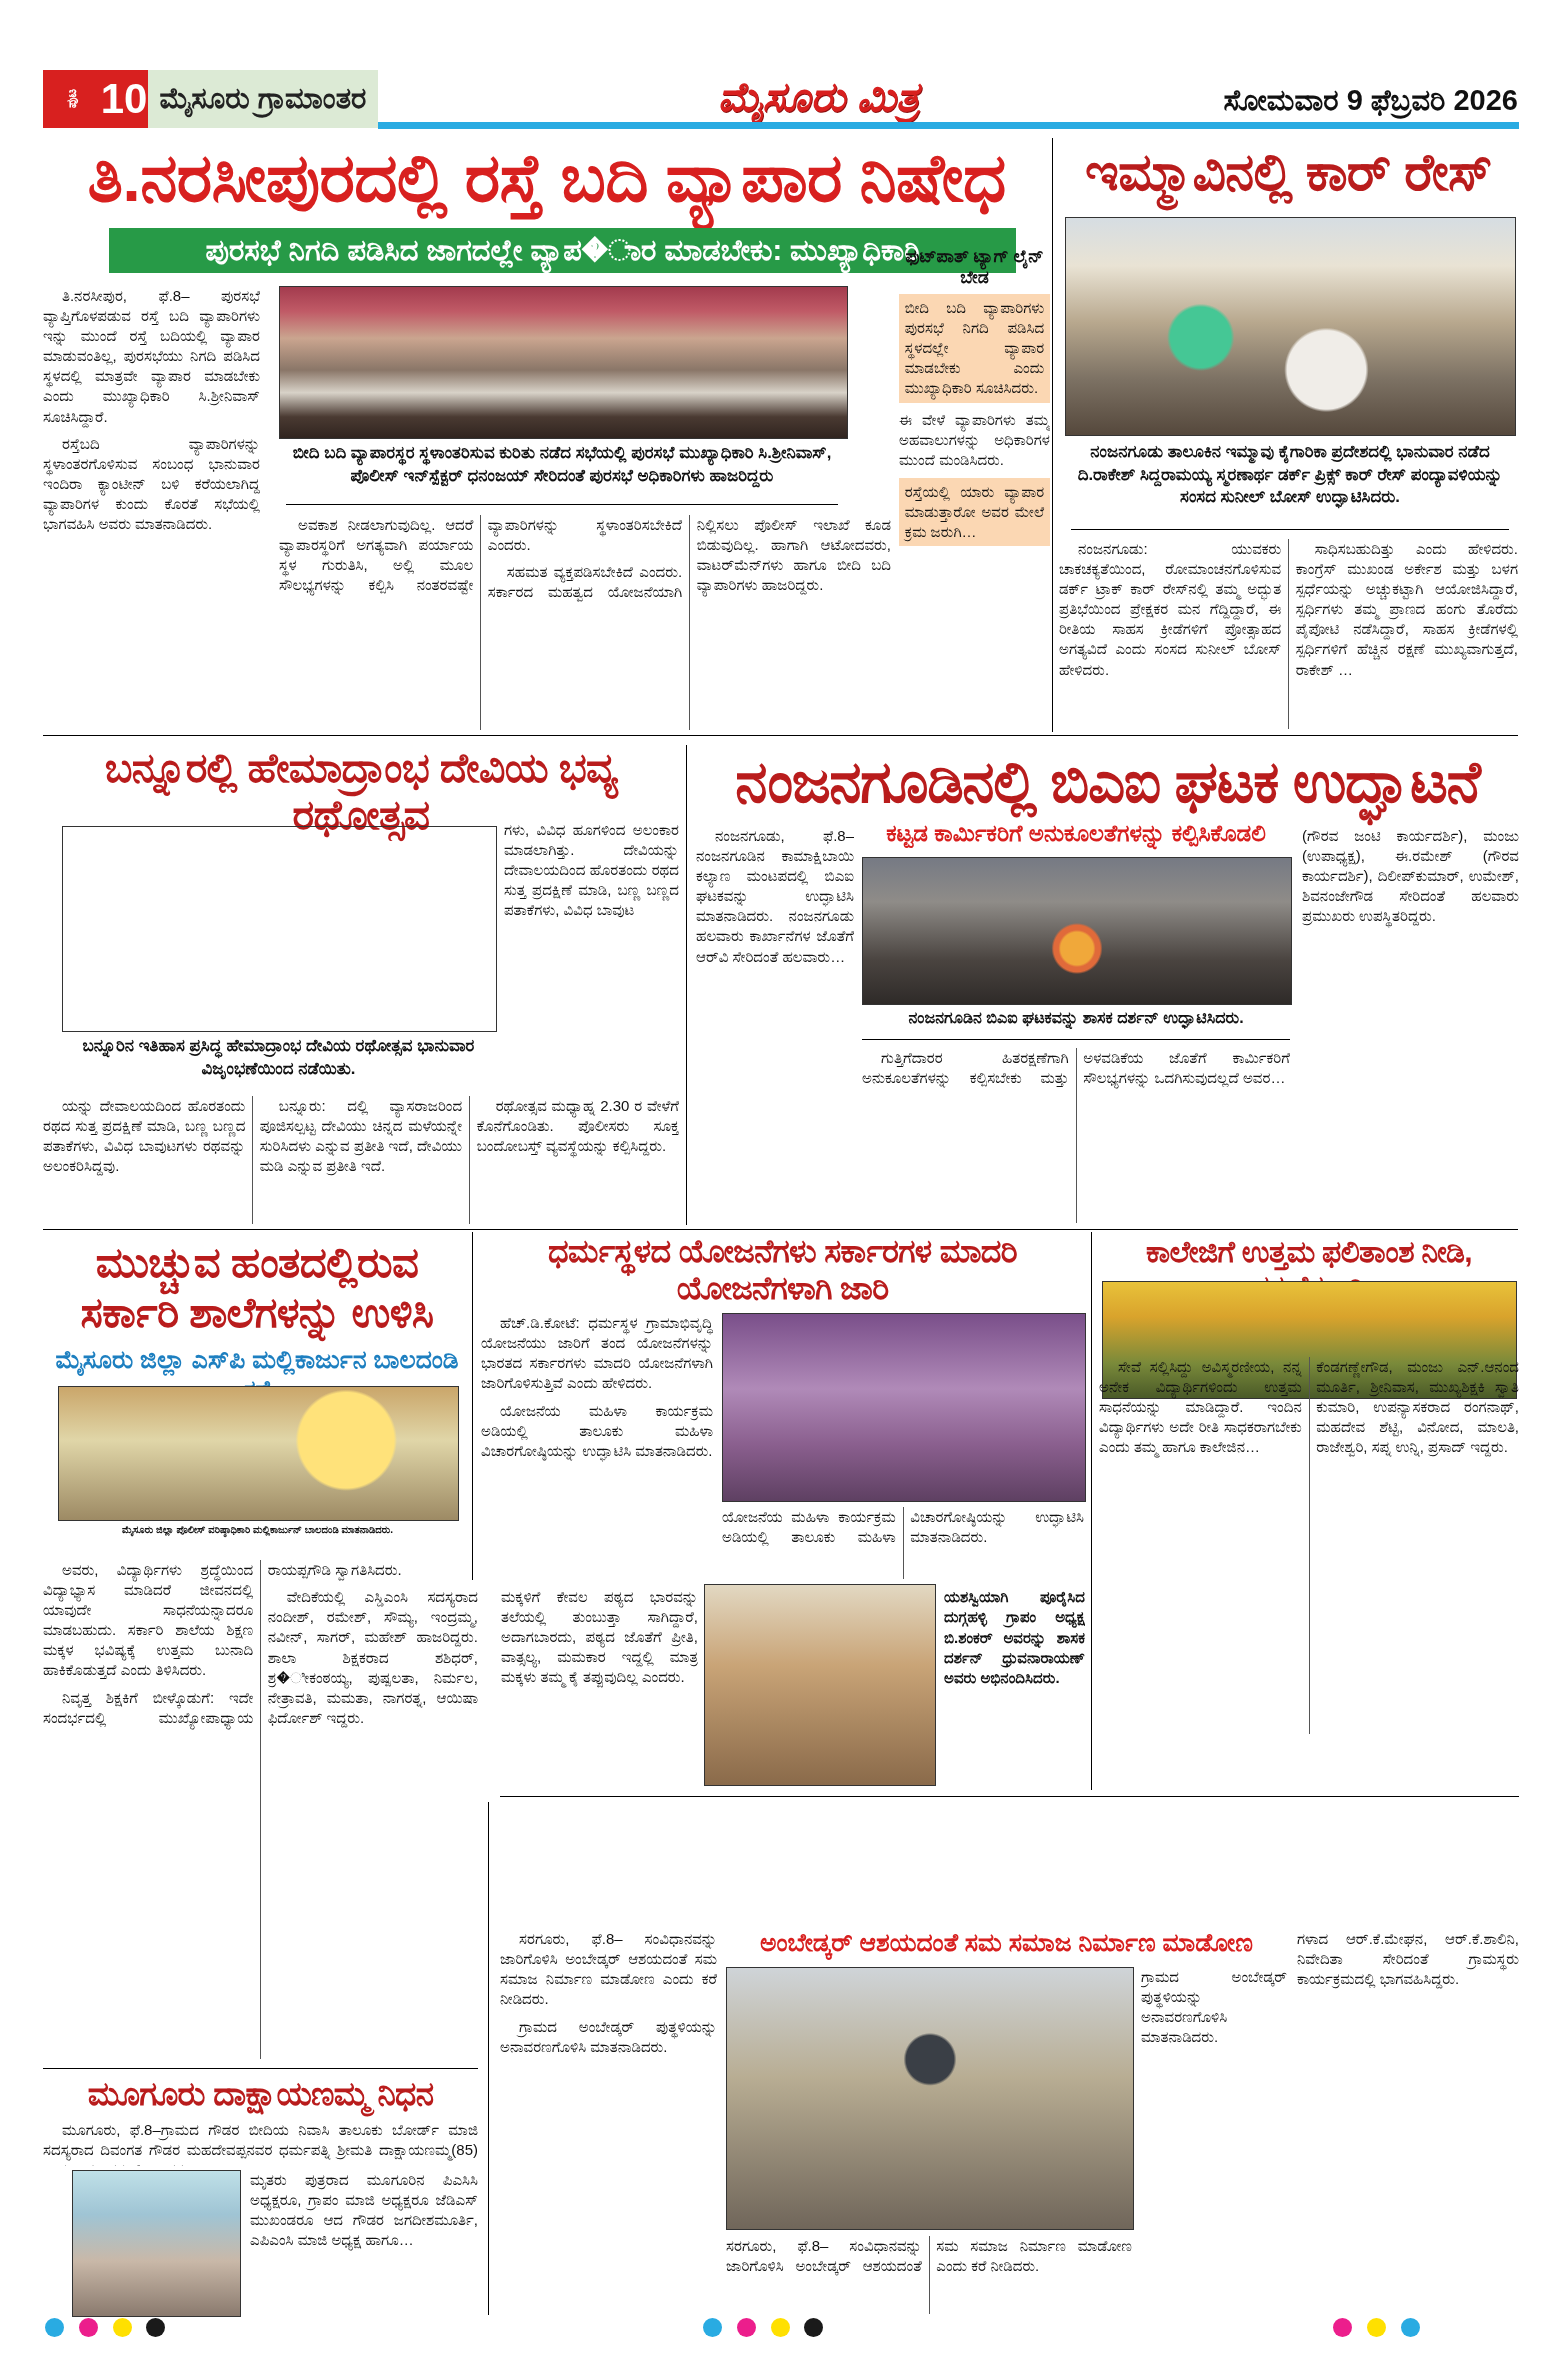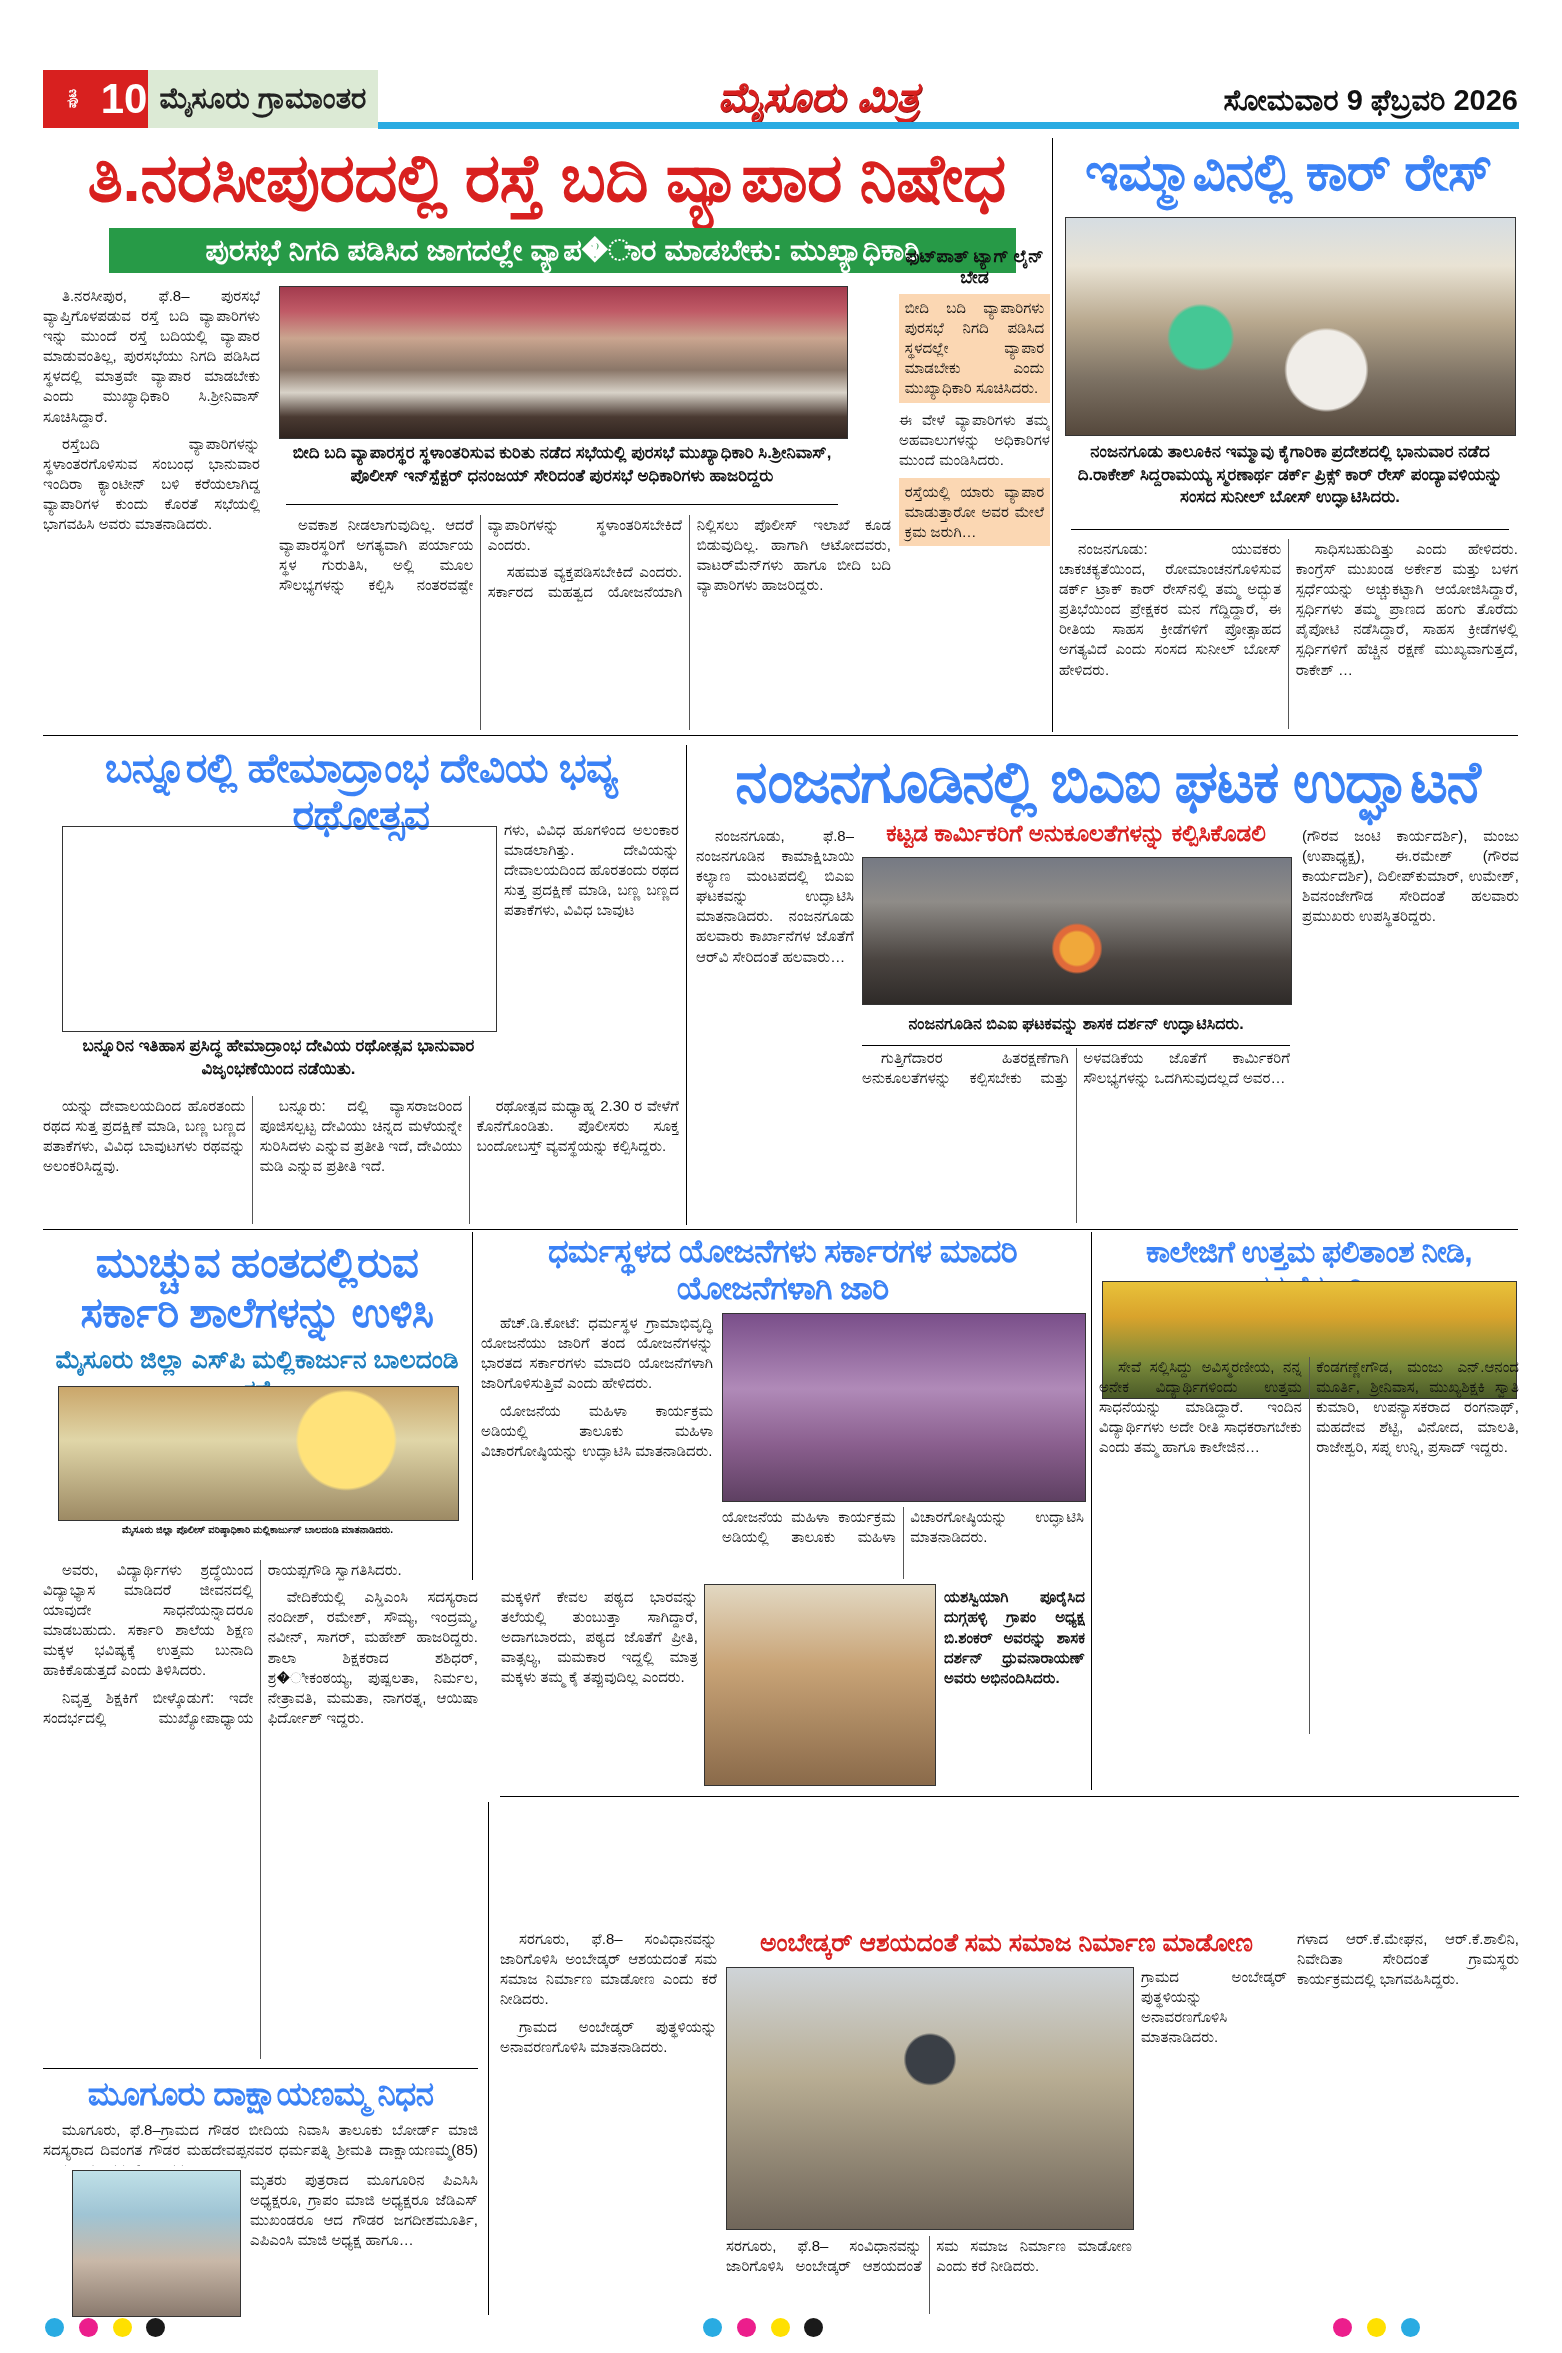--- a/index.html
+++ b/index.html
@@ -15,21 +15,21 @@
   .bold{font-weight:bold;}
   .body-text{font-size:15px;line-height:1.34;text-align:justify;}
   .body-text p{margin:0 0 7.2px 0;text-indent:19px;}
   .cols2{column-count:2;column-gap:14.5px;column-rule:0.7px solid #555;}
   .cols3{column-count:3;column-gap:14.5px;column-rule:0.7px solid #555;}
   .caption{font-weight:bold;font-size:16.7px;line-height:1.35;text-align:center;}
   .photo{border:0.7px solid #333;}
   .h-rule{background:#000;height:1.4px;}
   .v-rule{background:#000;width:1.4px;}
   .headline-red{color:var(--red);font-weight:bold;text-align:center;letter-spacing:-0.7px;}
-  .headline-blk{color:#3b82f6;font-weight:bold;text-align:center;letter-spacing:-0.7px;}
+  .headline-blk{color:#b91c1c;font-weight:bold;text-align:center;letter-spacing:-0.7px;}
   .greenbar{background:var(--green);color:#fff;font-weight:bold;text-align:center;}
   .redsub{color:var(--red);font-weight:bold;text-align:center;}
   .bluesub{color:var(--bluesub);font-weight:bold;text-align:center;}
   .peach{background:var(--peach);padding:4.3px 5.8px;}
   .dot{width:19px;height:19px;border-radius:50%;display:inline-block;margin-right:11.6px;}
   
   .ph-a{background:linear-gradient(180deg,#a33b4e 0%,#c05a66 16%,#caa58f 34%,#8a7668 55%,#d8d2c8 70%,#4a3a32 86%,#30241f 100%);}
   .ph-b{background:radial-gradient(circle at 30% 55%, #45c795 0 9%, rgba(0,0,0,0) 10%),
                radial-gradient(circle at 58% 70%, #f0ede8 0 13%, rgba(0,0,0,0) 14%),
                linear-gradient(180deg,#d6dde2 0%,#e9e3d4 22%,#b8a88e 48%,#7d7264 74%,#55483c 100%);}
@@ -107,21 +107,21 @@
   </div>
 
   <div class="abs v-rule" style="left:686px;top:745px;height:480px;"></div>
 
   <div class="abs headline-blk" style="left:696px;top:748px;width:823px;height:67px;font-size:58px;letter-spacing:-1.4px;">ನಂಜನಗೂಡಿನಲ್ಲಿ ಬಿಎಐ ಘಟಕ ಉದ್ಘಾಟನೆ</div>
   <div class="abs clip body-text" style="left:696px;top:826px;width:158px;height:397px;">
     <p>ನಂಜನಗೂಡು, ಫೆ.8– ನಂಜನಗೂಡಿನ ಕಾಮಾಕ್ಷಿಬಾಯಿ ಕಲ್ಯಾಣ ಮಂಟಪದಲ್ಲಿ ಬಿಎಐ ಘಟಕವನ್ನು ಉದ್ಘಾಟಿಸಿ ಮಾತನಾಡಿದರು. ನಂಜನಗೂಡು ಹಲವಾರು ಕಾರ್ಖಾನೆಗಳ ಜೊತೆಗೆ ಆರ್‌ವಿ ಸೇರಿದಂತೆ ಹಲವಾರು…</p>
   </div>
   <div class="abs redsub" style="left:862px;top:820px;width:428px;height:32px;font-size:23px;">ಕಟ್ಟಡ ಕಾರ್ಮಿಕರಿಗೆ ಅನುಕೂಲತೆಗಳನ್ನು ಕಲ್ಪಿಸಿಕೊಡಲಿ</div>
   <div class="abs photo ph-d" style="left:862px;top:857px;width:428px;height:146px;"></div>
-  <div class="abs caption clip" style="left:862px;top:1007px;width:428px;height:32px;border-bottom:1.4px solid #000;font-size:16px;margin-top:6px;">ನಂಜನಗೂಡಿನ ಬಿಎಐ ಘಟಕವನ್ನು ಶಾಸಕ ದರ್ಶನ್ ಉದ್ಘಾಟಿಸಿದರು.</div>
+  <div class="abs caption clip" style="left:862px;top:1007px;width:428px;height:32px;border-bottom:1.4px solid #000;font-size:16px;">ನಂಜನಗೂಡಿನ ಬಿಎಐ ಘಟಕವನ್ನು ಶಾಸಕ ದರ್ಶನ್ ಉದ್ಘಾಟಿಸಿದರು.</div>
   <div class="abs clip body-text cols2" style="left:862px;top:1048px;width:428px;height:175px;">
     <p>ಗುತ್ತಿಗೆದಾರರ ಹಿತರಕ್ಷಣೆಗಾಗಿ ಅನುಕೂಲತೆಗಳನ್ನು ಕಲ್ಪಿಸಬೇಕು ಮತ್ತು ಅಳವಡಿಕೆಯ ಜೊತೆಗೆ ಕಾರ್ಮಿಕರಿಗೆ ಸೌಲಭ್ಯಗಳನ್ನು ಒದಗಿಸುವುದಲ್ಲದೆ ಅವರ…</p>
   </div>
   <div class="abs clip body-text" style="left:1302px;top:826px;width:217px;height:397px;">
     <p style="text-indent:0;">(ಗೌರವ ಜಂಟಿ ಕಾರ್ಯದರ್ಶಿ), ಮಂಜು (ಉಪಾಧ್ಯಕ್ಷ), ಈ.ರಮೇಶ್ (ಗೌರವ ಕಾರ್ಯದರ್ಶಿ), ದಿಲೀಪ್‌ಕುಮಾರ್, ಉಮೇಶ್, ಶಿವನಂಜೇಗೌಡ ಸೇರಿದಂತೆ ಹಲವಾರು ಪ್ರಮುಖರು ಉಪಸ್ಥಿತರಿದ್ದರು.</p>
   </div>
 
   <div class="abs h-rule" style="left:43px;top:1229px;width:1475px;"></div>
 
   <div class="abs headline-blk" style="left:43px;top:1238px;width:428px;height:103px;font-size:42px;line-height:1.2;">ಮುಚ್ಚುವ ಹಂತದಲ್ಲಿರುವ ಸರ್ಕಾರಿ ಶಾಲೆಗಳನ್ನು ಉಳಿಸಿ</div>

